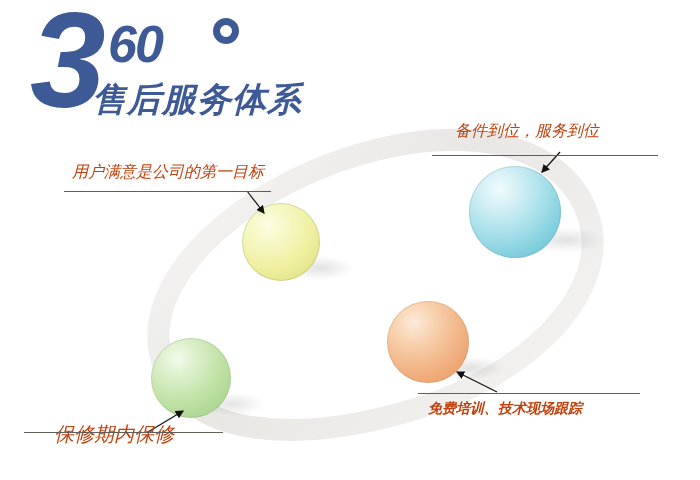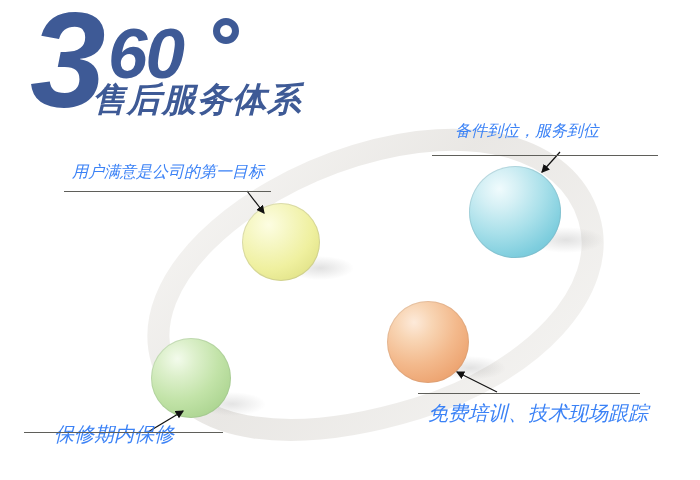--- a/index.html
+++ b/index.html
@@ -33,21 +33,21 @@
     font-style: italic;
     color: #3e5a96;
     letter-spacing: -4px;
     line-height: 1;
     font-family: "Liberation Sans", "DejaVu Sans", sans-serif;
   }
   .sixty {
     position: absolute;
     left: 108px;
     top: 18px;
-    font-size: 71px;
+    font-size: 52px;
     font-weight: bold;
     font-style: italic;
     color: #3e5a96;
     letter-spacing: -2px;
     line-height: 1;
   }
   .degree {
     position: absolute;
     left: 213px;
     top: 18px;
@@ -111,39 +111,39 @@
     box-shadow: 0 0 0 1px rgba(150,180,140,0.35) inset;
   }
 
   
   .callout {
     position: absolute;
   }
   .callout .label {
     position: absolute;
     font-style: italic;
-    color: #3b82f6;
+    color: #c2410c;
     white-space: nowrap;
     font-size: 16px;
     font-family: "Liberation Sans", "DejaVu Sans", sans-serif;
   }
   .rule {
     position: absolute;
     height: 1px;
     background: #5f5f5a;
   }
 
   
   #callout-satisfaction .label { left: 72px; top: 162px; font-size: 16px; text-align: center; }
   #callout-satisfaction .rule  { left: 64px;  top: 191px; width: 207px; }
 
   #callout-parts .label { left: 455px; top: 121px; font-size: 16px; }
   #callout-parts .rule  { left: 432px; top: 155px; width: 226px; }
 
-  #callout-training .label { left: 428px; top: 400px; font-size: 20px; }
+  #callout-training .label { left: 428px; top: 400px; font-size: 14px; font-weight: bold; }
   #callout-training .rule  { left: 418px; top: 393px; width: 222px; }
 
   #callout-warranty .label { left: 54px; top: 421px; font-size: 20px; }
   #callout-warranty .rule  { left: 24px; top: 432px; width: 199px; }
 
   
   #hotline {
     position: absolute;
     left: 232px;
     top: 272px;

